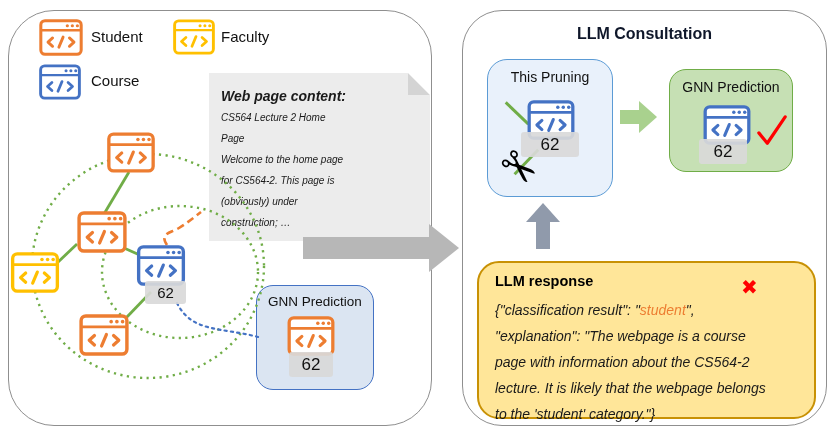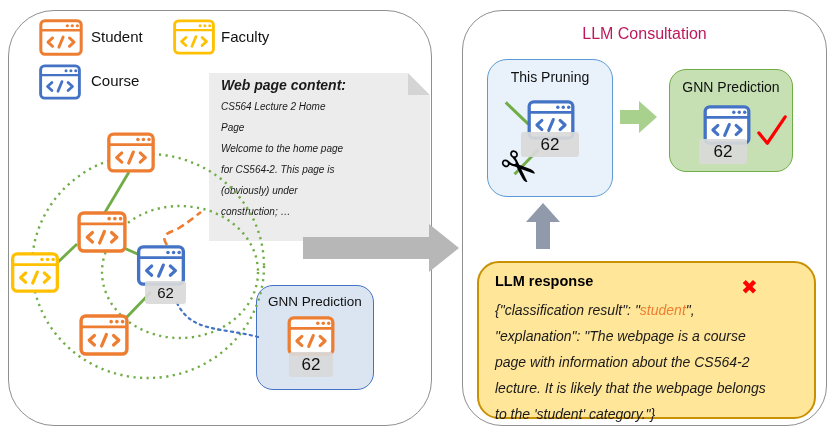--- a/index.html
+++ b/index.html
@@ -11,21 +11,21 @@
   svg.overlay{position:absolute;left:0;top:0;width:831px;height:433px;pointer-events:none;}
   #overlay-back{z-index:1;}
   #overlay-front{z-index:6;}
   .legend-icon{position:absolute;z-index:3;}
   .legend-icon svg{width:100%;height:100%;}
   .legend-label{position:absolute;z-index:3;font-size:15px;color:#111;}
 
   
   .note{position:absolute;left:200px;top:62px;width:221px;height:168px;z-index:2;
         background:#ececec;clip-path:polygon(0 0,calc(100% - 22px) 0,100% 22px,100% 100%,0 100%);
-        padding:2px 12px 0 12px;box-sizing:border-box;}
+        padding:13px 12px 0 12px;box-sizing:border-box;}
   .note-fold{position:absolute;right:0;top:0;width:22px;height:22px;z-index:3;}
   .note-title{font-size:14px;font-weight:bold;font-style:italic;line-height:21px;}
   .note-lines{font-size:10px;font-style:italic;line-height:21px;}
 
   
   .gnode{position:absolute;z-index:3;}
   .gnode svg{width:100%;height:100%;display:block;}
   .node-label{position:absolute;z-index:4;background:rgba(217,217,217,0.92);border-radius:3px;
               color:#111;text-align:center;display:flex;align-items:center;justify-content:center;}
 
@@ -38,21 +38,21 @@
             border:1.6px solid #5b9bd5;border-radius:20px;}
   .gnn-right{left:206px;top:58px;width:124px;height:103px;background:#c6e0b4;
             border:1.6px solid #70ad47;border-radius:17px;}
   .llm-box{left:14px;top:250px;width:339px;height:158px;background:#ffe699;
             border:2px solid #c89104;border-radius:22px;}
   .inner-icon{position:absolute;}
   .inner-icon svg{width:100%;height:100%;display:block;}
   .box-svg{position:absolute;left:0;top:0;width:100%;height:100%;}
 
   .consult-title{position:absolute;left:0;top:14px;width:100%;text-align:center;
-                 font-size:16px;font-weight:normal;color:#be185d;z-index:2;}
+                 font-size:16px;font-weight:bold;color:#0f172a;z-index:2;}
   .scissors{position:absolute;font-size:44px;line-height:44px;color:#000;
             transform:rotate(42deg);z-index:5;font-family:"DejaVu Sans",sans-serif;}
 
   .llm-title{position:absolute;left:16px;top:10px;font-size:14.5px;font-weight:bold;color:#000;}
   .llm-cross{position:absolute;left:262px;top:12px;font-size:20px;font-weight:bold;
              font-family:"DejaVu Sans",sans-serif;}
   .llm-json{position:absolute;left:16px;top:34px;width:312px;font-size:14px;font-style:italic;
             line-height:26px;color:#1a1a1a;}
 </style>
 </head>

